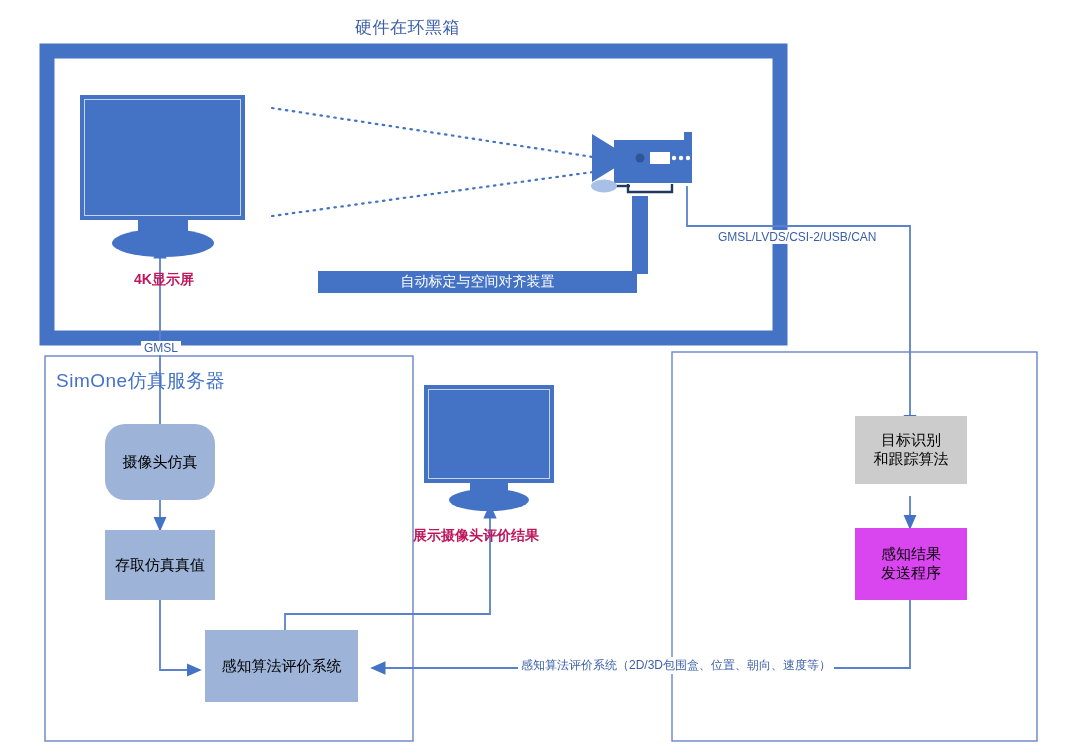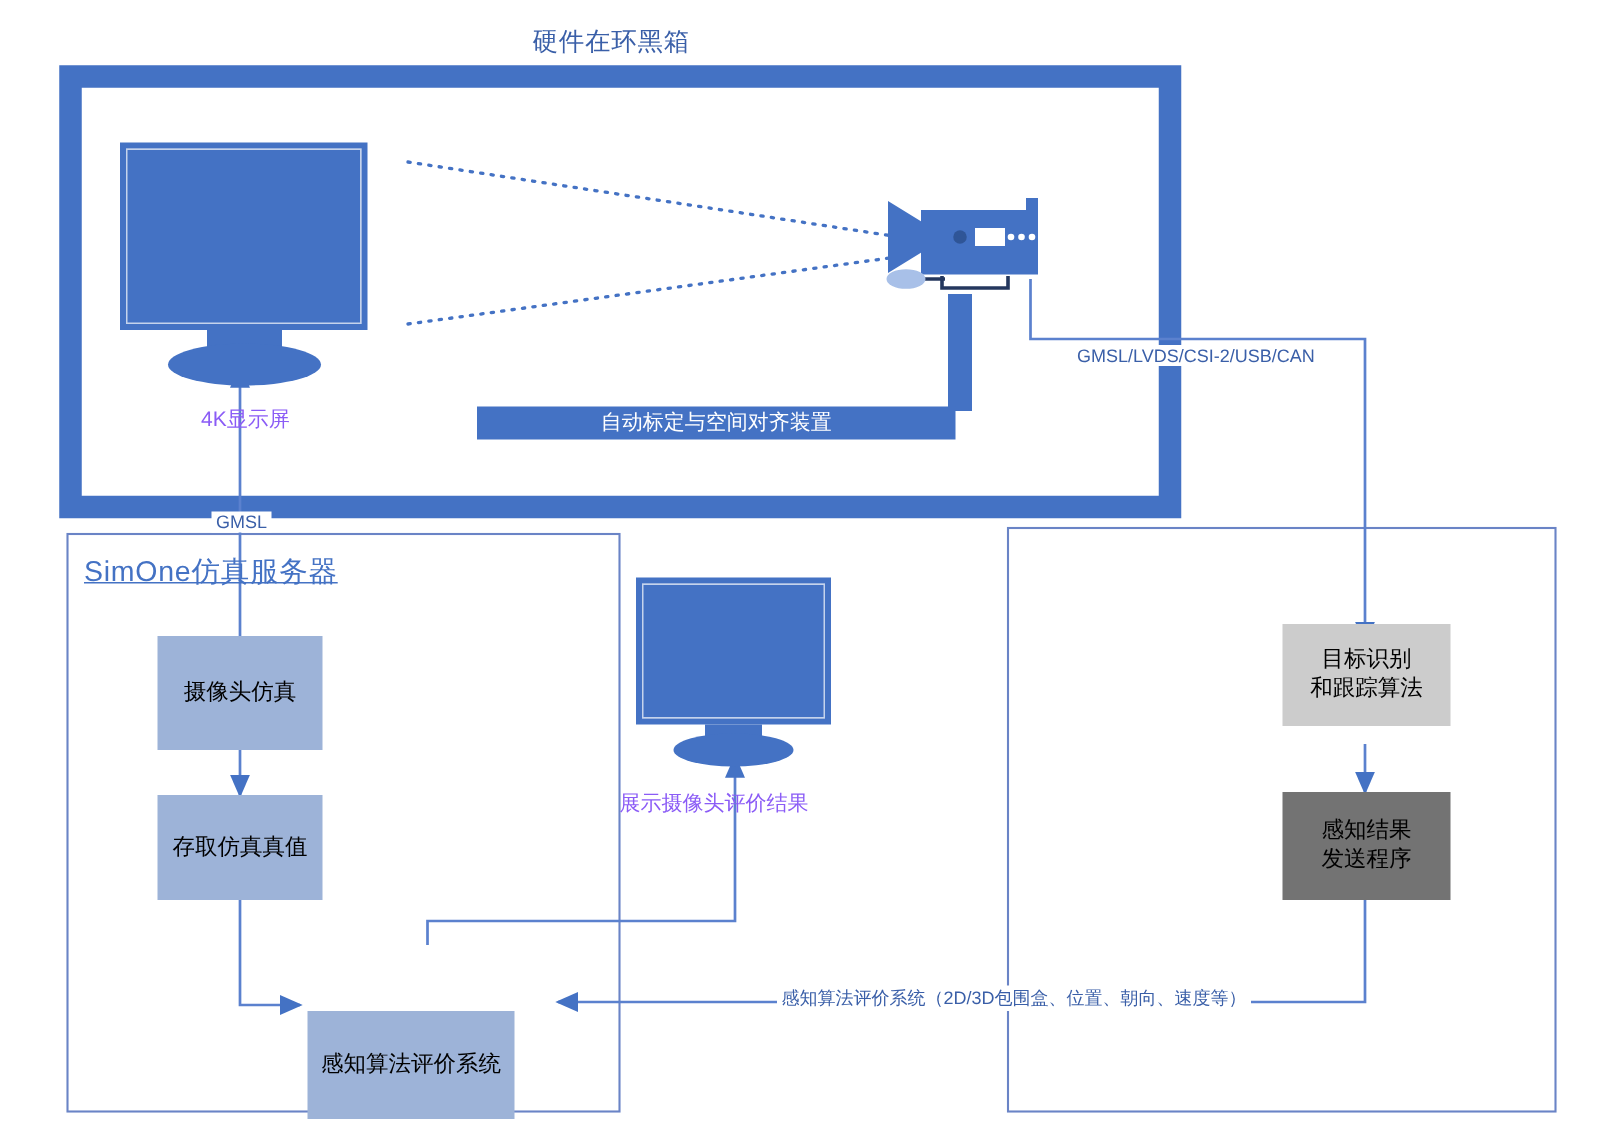--- a/index.html
+++ b/index.html
@@ -33,55 +33,55 @@
   }
   .box-lightblue {
     background: #9DB3D8;
     font-size: 15px;
   }
   .box-gray {
     background: #CCCCCC;
     font-size: 15px;
   }
   .box-orange {
-    background: #737373;
+    background: #d946ef;
     font-size: 15px;
   }
   .bar-blue {
     background: #4472C4;
     color: #ffffff;
     font-size: 14px;
   }
   .title-main {
     position: absolute;
     color: #3A5FA8;
     font-size: 17px;
     letter-spacing: 0.5px;
   }
   .panel-title {
     position: absolute;
     color: #4472C4;
     font-size: 19px;
     letter-spacing: 0.5px;
     white-space: nowrap;
-    text-decoration: underline;
   }
   .edge-label {
     position: absolute;
     color: #3A5FA8;
     font-size: 12px;
     background: #ffffff;
     padding: 0 3px;
     white-space: nowrap;
   }
   .node-label {
     position: absolute;
-    color: #8b5cf6;
+    color: #be185d;
     font-size: 14px;
     white-space: nowrap;
+    font-weight: bold;
   }
   .monitor {
     position: absolute;
   }
   .mon-screen {
     position: absolute;
     background: #4472C4;
     box-sizing: border-box;
     border: 4px solid #4472C4;
   }
@@ -167,25 +167,25 @@
     </div>
     <div class="mon-neck" style="left:58px; top:125px; width:50px; height:22px;"></div>
     <div class="mon-base" style="left:32px; top:134px; width:102px; height:28px;"></div>
   </div>
   <div class="node-label" style="left:134px; top:271px;">4K显示屏</div>
 
   <div class="node bar-blue" style="left:318px; top:271px; width:319px; height:22px;">自动标定与空间对齐装置</div>
 
   <div class="panel-title" style="left:56px; top:368px;">SimOne仿真服务器</div>
 
-  <div class="node box-lightblue" style="left:105px; top:424px; width:110px; height:76px;">摄像头仿真</div>
+  <div class="node box-lightblue" style="left:105px; top:424px; width:110px; height:76px;border-radius:20px;">摄像头仿真</div>
 
   <div class="node box-lightblue" style="left:105px; top:530px; width:110px; height:70px;">存取仿真真值</div>
 
-  <div class="node box-lightblue" style="left:205px; top:630px; width:138px; height:72px;margin-top:44px;">感知算法评价系统</div>
+  <div class="node box-lightblue" style="left:205px; top:630px; width:153px; height:72px;">感知算法评价系统</div>
 
   <div class="monitor" style="left:424px; top:385px;">
     <div class="mon-screen" style="left:0; top:0; width:130px; height:98px;">
       <div class="mon-screen-inner"></div>
     </div>
     <div class="mon-neck" style="left:46px; top:98px; width:38px; height:16px;"></div>
     <div class="mon-base" style="left:25px; top:104px; width:80px; height:22px;"></div>
   </div>
   <div class="node-label" style="left:413px; top:527px;">展示摄像头评价结果</div>
 

